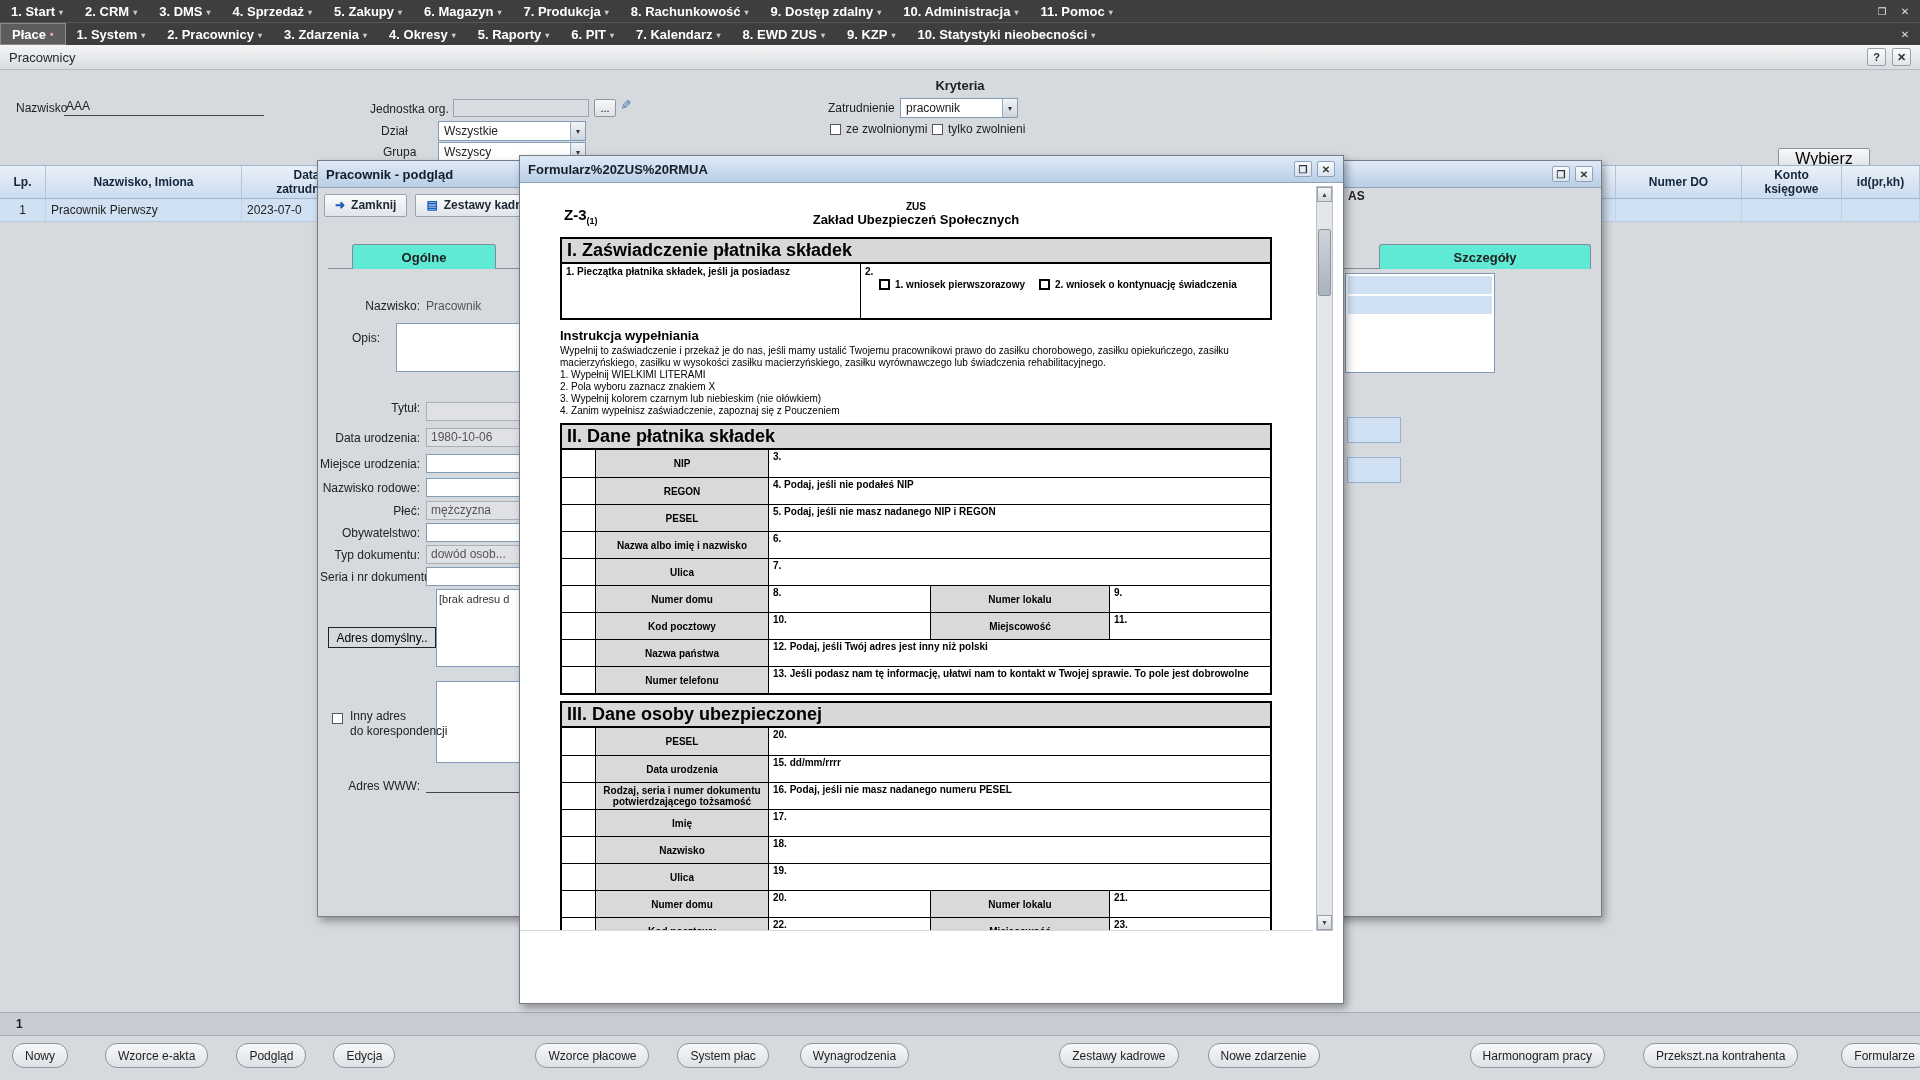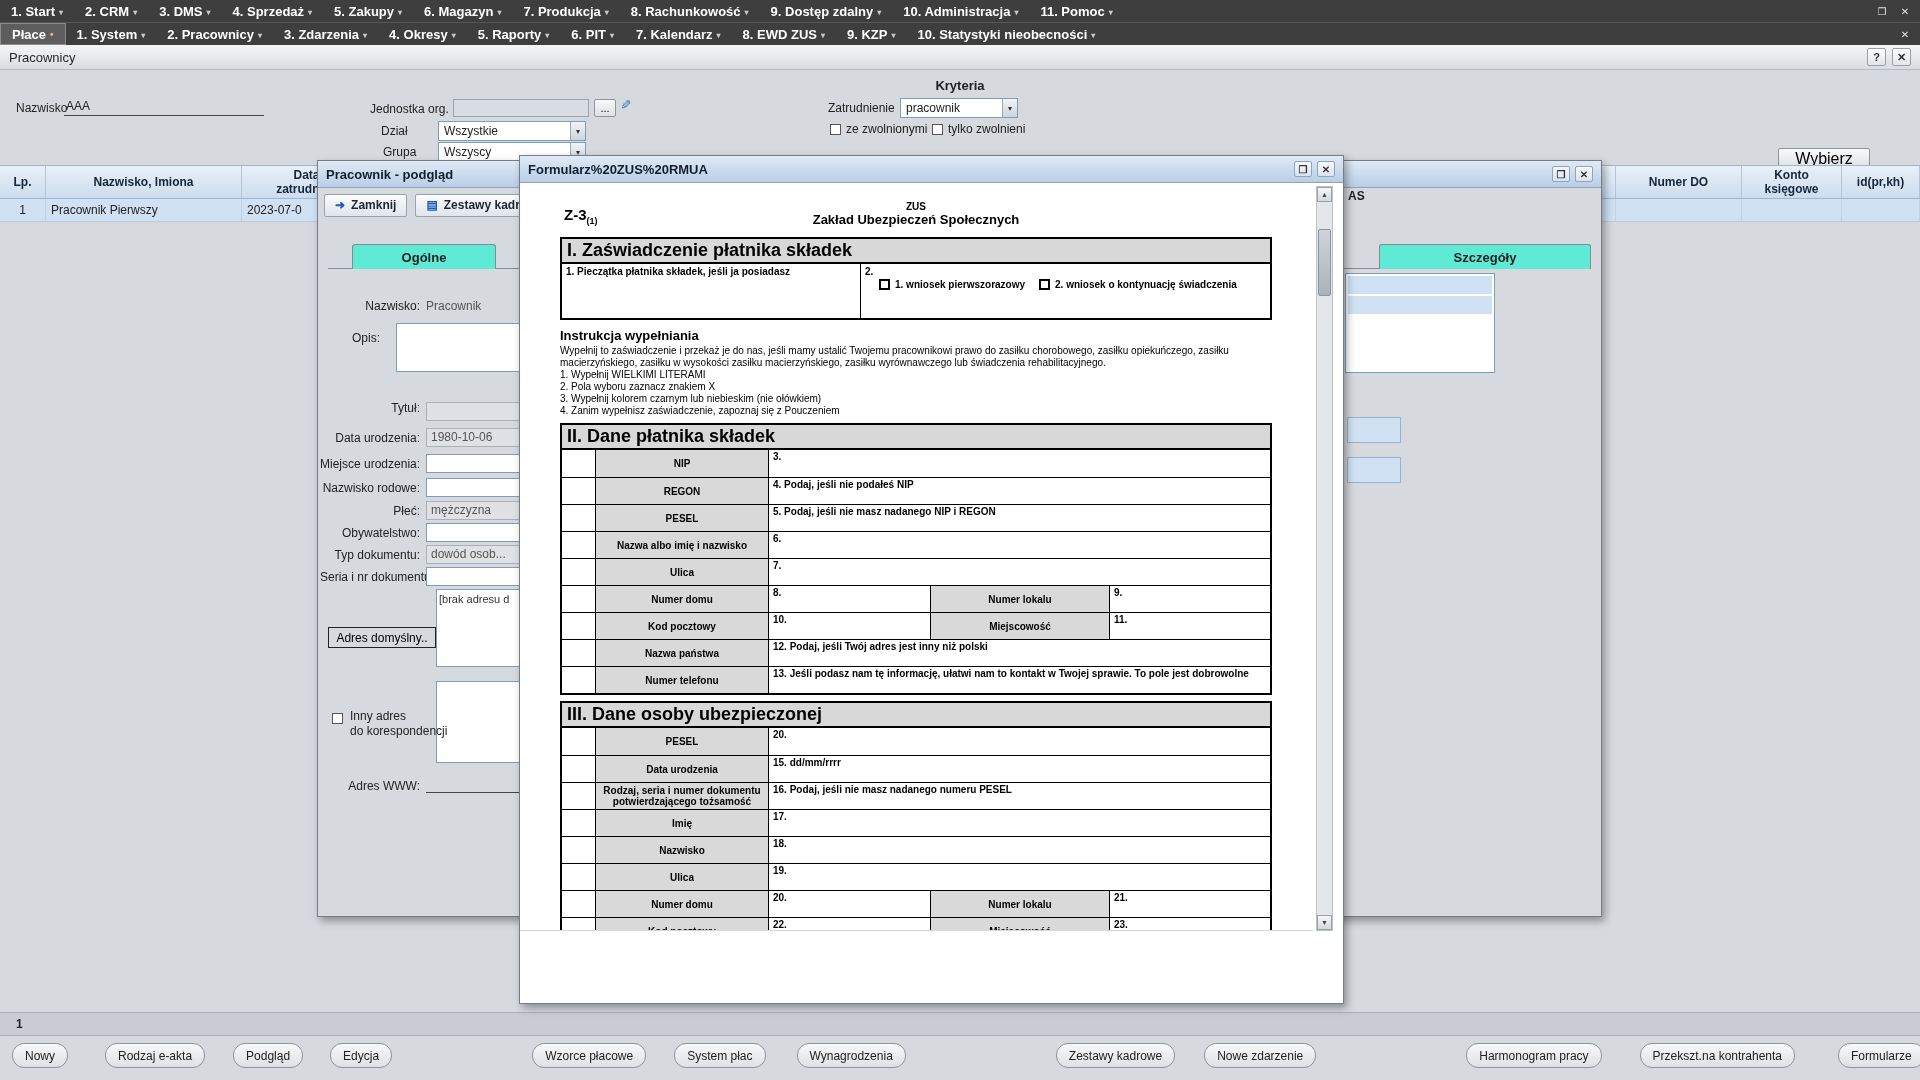--- a/index.html
+++ b/index.html
@@ -509,21 +509,21 @@
         <div class="scroll-arrow" id="scroll-down">▼</div>
       </div>
     </div>
   </div>
 
   <div id="status-row">
     <span>1</span>
   </div>
   <div id="button-bar">
       <button class="bbtn" style="margin-left: 12px;">Nowy</button>
-      <button class="bbtn" style="margin-left: 37px;">Rodzaj e-akta</button>
+      <button class="bbtn" style="margin-left: 37px;">Wzorce e-akta</button>
       <button class="bbtn" style="margin-left: 28px;">Podgląd</button>
       <button class="bbtn" style="margin-left: 27px;">Edycja</button>
       <button class="bbtn" style="margin-left: 140px;">Wzorce płacowe</button>
       <button class="bbtn" style="margin-left: 28px;">System płac</button>
       <button class="bbtn" style="margin-left: 31px;">Wynagrodzenia</button>
       <button class="bbtn" style="margin-left: 150px;">Zestawy kadrowe</button>
       <button class="bbtn" style="margin-left: 29px;">Nowe zdarzenie</button>
       <button class="bbtn" style="margin-left: 150px;">Harmonogram pracy</button>
       <button class="bbtn" style="margin-left: 38px;">Przekszt.na kontrahenta</button>
       <button class="bbtn" style="margin-left: 43px;">Formularze</button>

